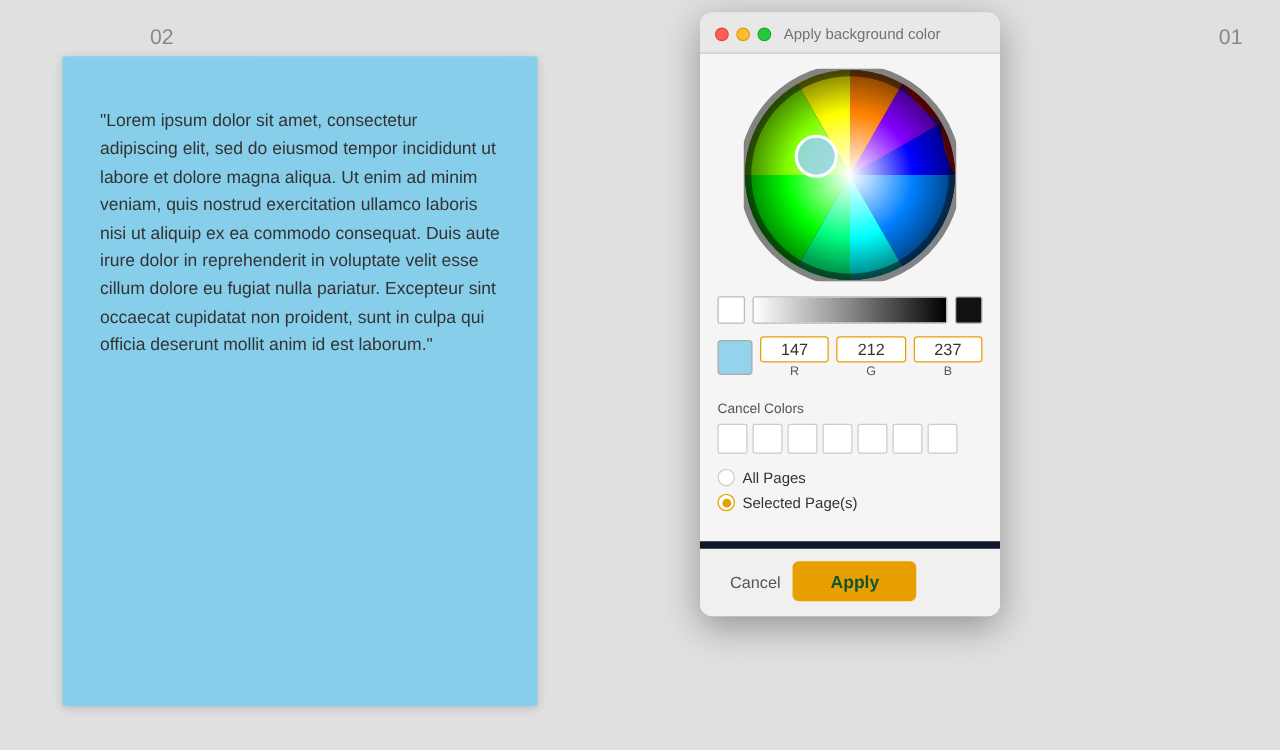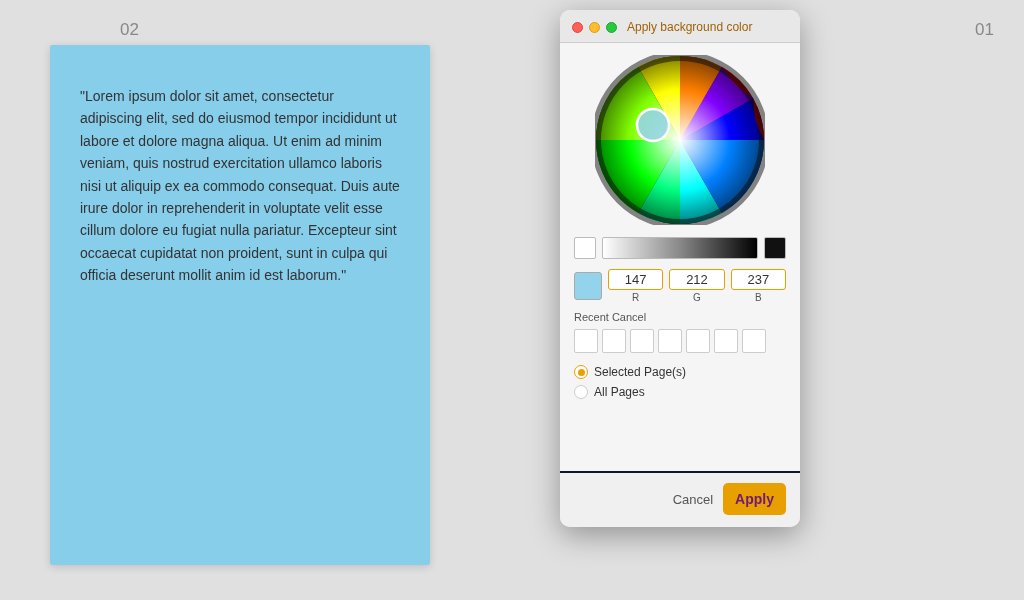--- a/index.html
+++ b/index.html
@@ -83,21 +83,21 @@
       height: 11px;
       border-radius: 50%;
       display: inline-block;
     }
     .tl-red { background: #ff5f57; border: 0.5px solid #e0443e; }
     .tl-yellow { background: #febc2e; border: 0.5px solid #d4a017; }
     .tl-green { background: #28c840; border: 0.5px solid #1aab29; }
 
     .modal-title {
       font-size: 12px;
-      color: #a16207;
+      color: #737373;
       margin-left: 4px;
       font-weight: 500;
     }
 
     .modal-body {
       padding: 12px 14px;
     }
 
     
     .color-wheel-container {
@@ -149,21 +149,21 @@
       border: 1px solid #bbb;
       border-radius: 2px;
       flex-shrink: 0;
     }
 
     
     .rgb-row {
       display: flex;
       align-items: center;
       gap: 6px;
-      margin-bottom: 8px;
+      margin-bottom: 18px;
     }
 
     .color-preview {
       width: 28px;
       height: 28px;
       background: #93d3eb;
       border: 1px solid #aaa;
       border-radius: 3px;
       flex-shrink: 0;
     }
@@ -264,46 +264,45 @@
       border-radius: 3px;
       font-size: 12px;
       padding: 1px 2px;
       background: #fff;
       color: #333;
     }
 
     
     .modal-footer {
       display: flex;
-      justify-content: flex-end;
+      justify-content: flex-start;
       align-items: center;
       padding: 10px 14px 12px 14px;
-      border-top: 2px solid #0f172a;
+      border-top: 6px solid #0f172a;
       background: #f0f0f0;
-      margin-top: 48px;
     }
 
     .btn-cancel {
       background: transparent;
       border: none;
       font-size: 13px;
       color: #555;
       cursor: pointer;
       padding: 4px 10px;
     }
 
     .btn-apply {
       background: #e8a000;
       border: none;
       border-radius: 5px;
       font-size: 14px;
-      color: #701a75;
+      color: #14532d;
       font-weight: 600;
       cursor: pointer;
-      padding: 8px 12px;
+      padding: 8px 30px;
     }
   </style>
 </head>
 <body>
 
 <div class="bg-area"></div>
 
 <div class="page-number page-num-02">02</div>
 <div class="page-number page-num-03">01</div>
 
@@ -392,44 +391,44 @@
           <input class="rgb-input" type="text" value="212" style="">
           <span class="rgb-label">G</span>
         </div>
 
         <div class="rgb-field">
           <input class="rgb-input" type="text" value="237" style="">
           <span class="rgb-label">B</span>
         </div>
       </div>
 
-      <div class="section-label">Recent Cancel</div>
+      <div class="section-label">Cancel Colors</div>
       <div class="recent-colors">
         <div class="recent-swatch"></div>
         <div class="recent-swatch"></div>
         <div class="recent-swatch"></div>
         <div class="recent-swatch"></div>
         <div class="recent-swatch"></div>
         <div class="recent-swatch"></div>
         <div class="recent-swatch"></div>
       </div>
 
       <div class="radio-group">
+
+        <div class="radio-option">
+          <div class="radio-btn"></div>
+          <span>All Pages</span>
+        </div>
 
         <div class="radio-option">
           <div class="radio-btn selected">
           </div>
           <span>Selected Page(s)</span>
         </div>
 
-        <div class="radio-option">
-          <div class="radio-btn"></div>
-          <span>All Pages</span>
-        </div>
-
 
       </div>
     </div>
 
     <div class="modal-footer">
       <button class="btn-cancel">Cancel</button>
       <button class="btn-apply">Apply</button>
     </div>
 
   </div>

